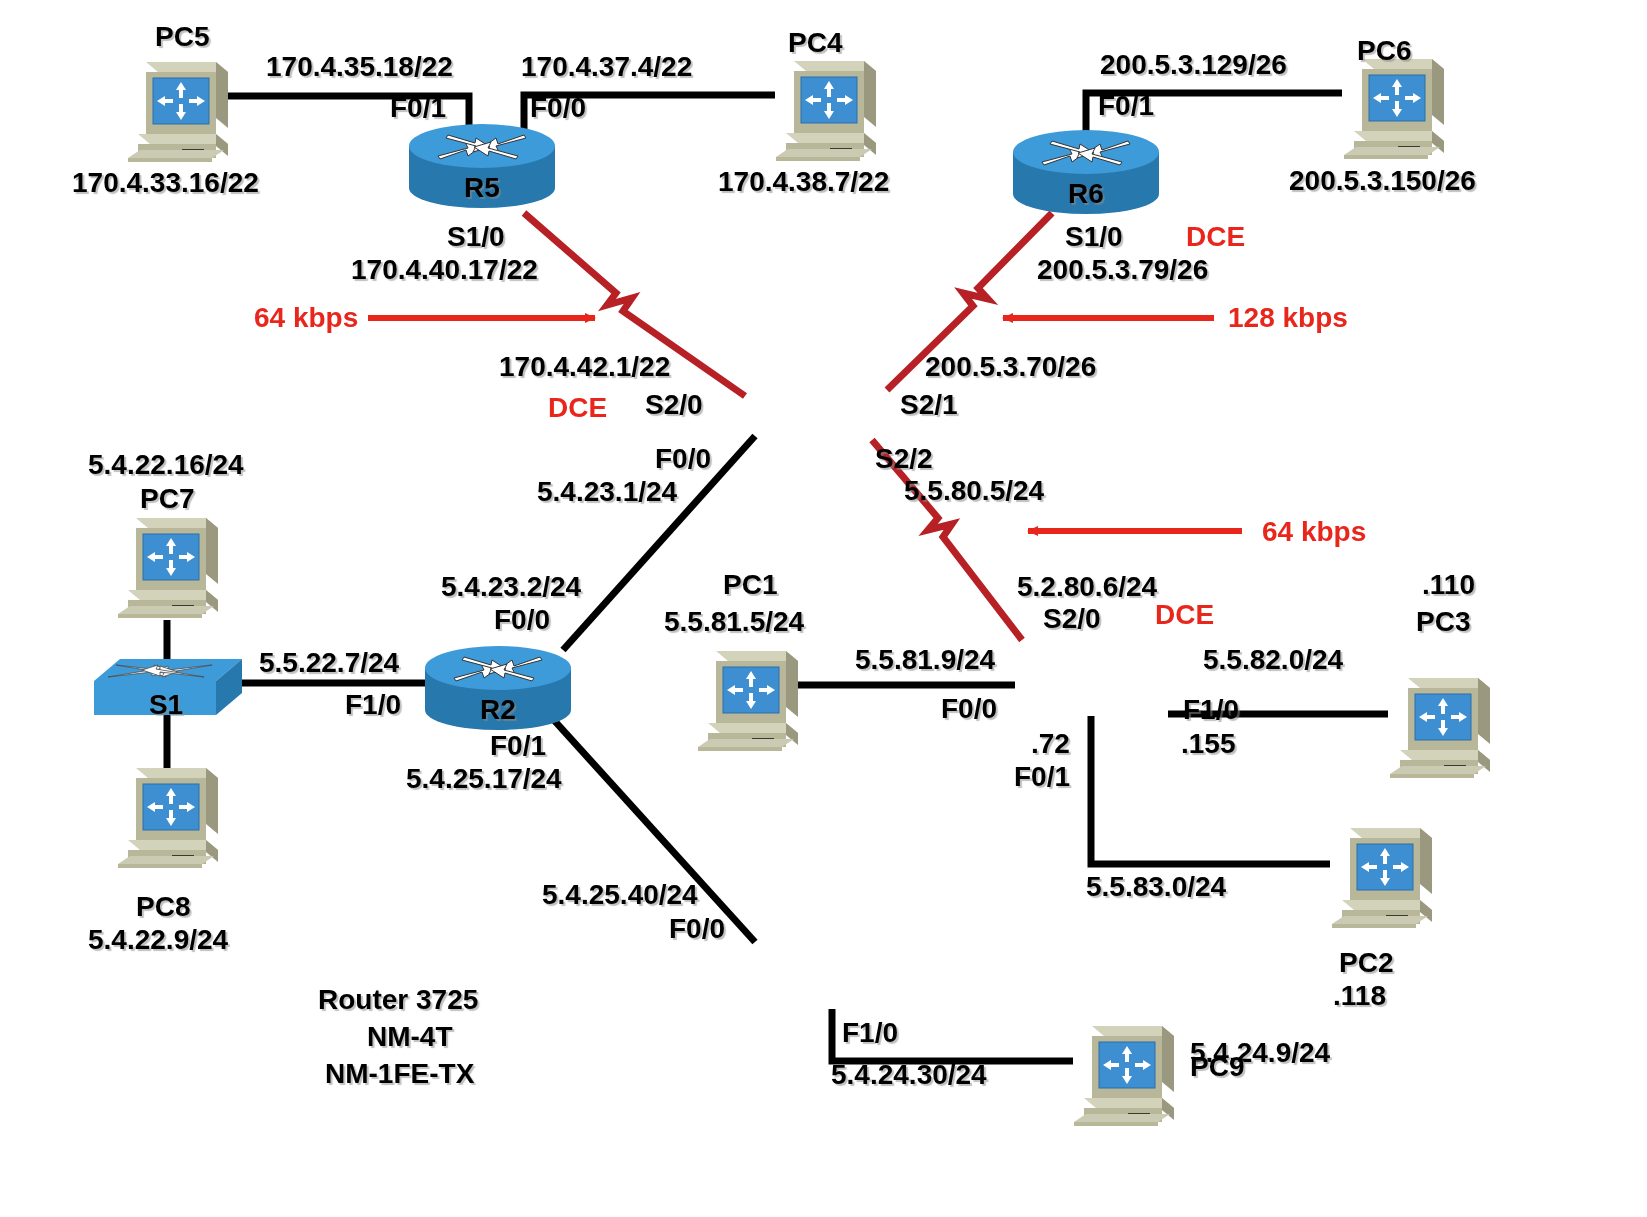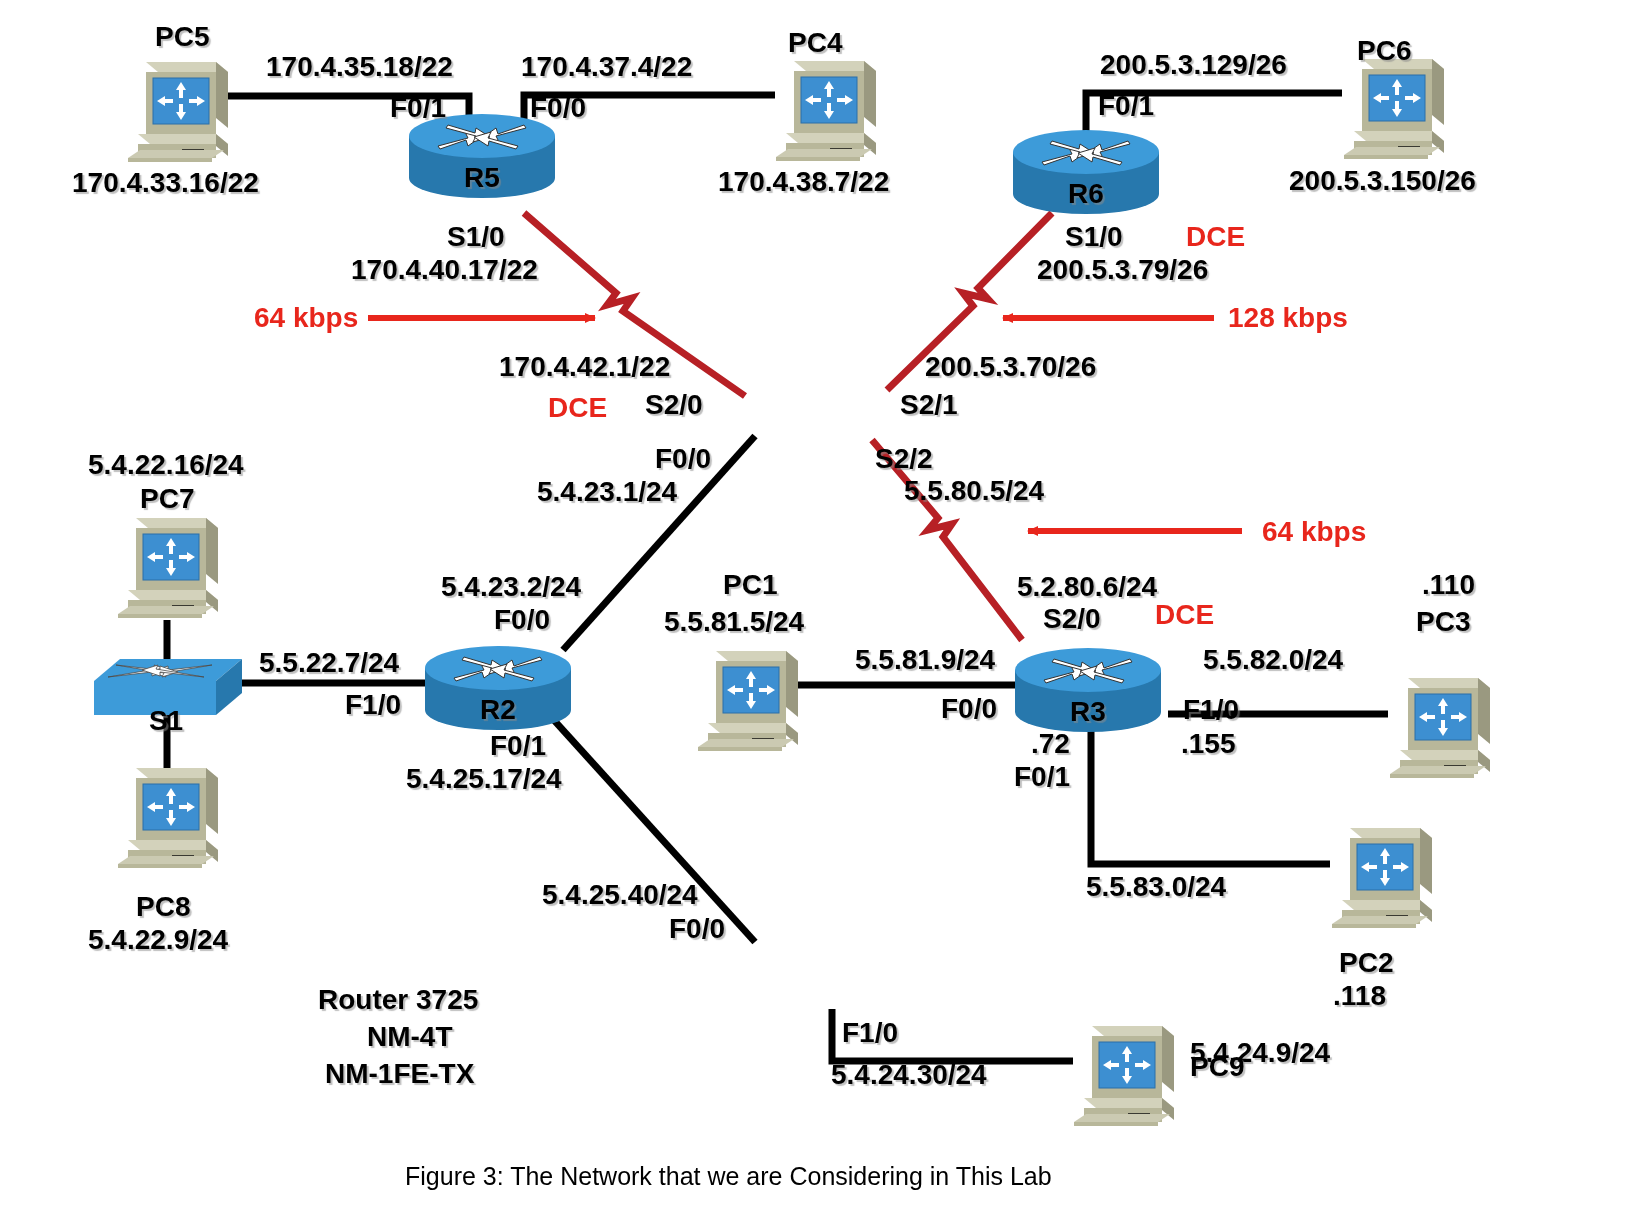--- a/index.html
+++ b/index.html
@@ -54,21 +54,21 @@
     width: 100%;
     text-align: center;
     font-family: "Liberation Sans", sans-serif;
     font-weight: bold;
     font-size: 28px;
     color: #000000;
     text-shadow: 2px 2px 1px rgba(140,140,140,0.55);
     pointer-events: none;
   }
   .router-name { top: 56px; }
-  .switch-name { top: 44px; margin-top: 16px; }
+  .switch-name { top: 44px; }
 </style>
 </head>
 <body>
 
 <div id="canvas">
 
   <svg class="links" viewBox="0 0 1647 1217">
     <defs>
       <marker id="arrR" markerWidth="12" markerHeight="12" refX="10" refY="5" orient="auto" markerUnits="userSpaceOnUse">
         <path d="M0,0 L11,5 L0,10 z" fill="#e8261c"></path>
@@ -142,21 +142,21 @@
       <line x1="368" y1="318" x2="595" y2="318" stroke="#e8261c" stroke-width="6" marker-end="url(#arrR)"></line>
     </g>
     <g>
       <line x1="1214" y1="318" x2="1003" y2="318" stroke="#e8261c" stroke-width="6" marker-end="url(#arrL)"></line>
     </g>
     <g>
       <line x1="1242" y1="531" x2="1028" y2="531" stroke="#e8261c" stroke-width="6" marker-end="url(#arrL)"></line>
     </g>
   </svg>
 
-  <div class="node router" style="left:402px; top:106px;">
+  <div class="node router" style="left:402px; top:116px;">
     <svg viewBox="0 0 160 96">
       <ellipse cx="80" cy="72" rx="73" ry="20" fill="#2778ad"></ellipse>
       <rect x="7" y="30" width="146" height="42" fill="#2778ad"></rect>
       <ellipse cx="80" cy="30" rx="73" ry="22" fill="#3d9bd9"></ellipse>
       <g fill="#ffffff" stroke="#333" stroke-width="1">
         <path d="M36,40 L66,32 L63,26 L80,30 L66,40 L64,34 L38,43 z"></path>
         <path d="M124,22 L94,30 L97,36 L80,32 L94,22 L96,28 L122,19 z"></path>
         <path d="M44,22 L74,30 L71,36 L88,31 L74,22 L73,27 L46,19 z"></path>
         <path d="M116,40 L86,32 L89,26 L72,31 L86,40 L87,35 L114,43 z"></path>
       </g>
@@ -188,34 +188,20 @@
       <g fill="#ffffff" stroke="#333" stroke-width="1">
         <path d="M36,40 L66,32 L63,26 L80,30 L66,40 L64,34 L38,43 z"></path>
         <path d="M124,22 L94,30 L97,36 L80,32 L94,22 L96,28 L122,19 z"></path>
         <path d="M44,22 L74,30 L71,36 L88,31 L74,22 L73,27 L46,19 z"></path>
         <path d="M116,40 L86,32 L89,26 L72,31 L86,40 L87,35 L114,43 z"></path>
       </g>
     </svg>
     <div class="router-name">R2</div>
   </div>
 
-  <div class="node router" style="left:1008px; top:640px;">
-    <svg viewBox="0 0 160 96">
-      <ellipse cx="80" cy="72" rx="73" ry="20" fill="#2778ad"></ellipse>
-      <rect x="7" y="30" width="146" height="42" fill="#2778ad"></rect>
-      <ellipse cx="80" cy="30" rx="73" ry="22" fill="#3d9bd9"></ellipse>
-      <g fill="#ffffff" stroke="#333" stroke-width="1">
-        <path d="M36,40 L66,32 L63,26 L80,30 L66,40 L64,34 L38,43 z"></path>
-        <path d="M124,22 L94,30 L97,36 L80,32 L94,22 L96,28 L122,19 z"></path>
-        <path d="M44,22 L74,30 L71,36 L88,31 L74,22 L73,27 L46,19 z"></path>
-        <path d="M116,40 L86,32 L89,26 L72,31 L86,40 L87,35 L114,43 z"></path>
-      </g>
-    </svg>
-    <div class="router-name">R3</div>
-  </div>
 
 
   <div class="node switch" style="left:86px; top:645px;">
     <svg viewBox="0 0 160 80">
       <polygon points="8,36 34,14 156,14 130,36" fill="#3d9bd9"></polygon>
       <polygon points="130,36 156,14 156,48 130,70" fill="#2778ad"></polygon>
       <rect x="8" y="36" width="122" height="34" fill="#3d9bd9"></rect>
       <g fill="#ffffff" stroke="#4a4a4a" stroke-width="0.8">
         <path d="M22,32 L70,24 L68,20 L84,25 L66,31 L66,27 z"></path>
         <path d="M126,20 L78,28 L80,32 L64,27 L82,21 L82,25 z"></path>
@@ -502,15 +488,14 @@
   <div class="lbl sz28" style="left:842px; top:1018px;">F1/0</div>
   <div class="lbl sz28" style="left:831px; top:1060px;">5.4.24.30/24</div>
 
   <div class="lbl sz28" style="left:1190px; top:1018px;margin-top:20px;">5.4.24.9/24</div>
   <div class="lbl sz28" style="left:1190px; top:1052px;">PC9</div>
 
   <div class="lbl sz28" style="left:318px; top:985px;">Router 3725</div>
   <div class="lbl sz28" style="left:367px; top:1022px;">NM-4T</div>
   <div class="lbl sz28" style="left:325px; top:1059px;">NM-1FE-TX</div>
 
-  <div class="caption" style="left:405px; top:1162px;">Figure 3: The Network that we are Considering in This Lab</div>
 
 </div>
 
 </body></html>

